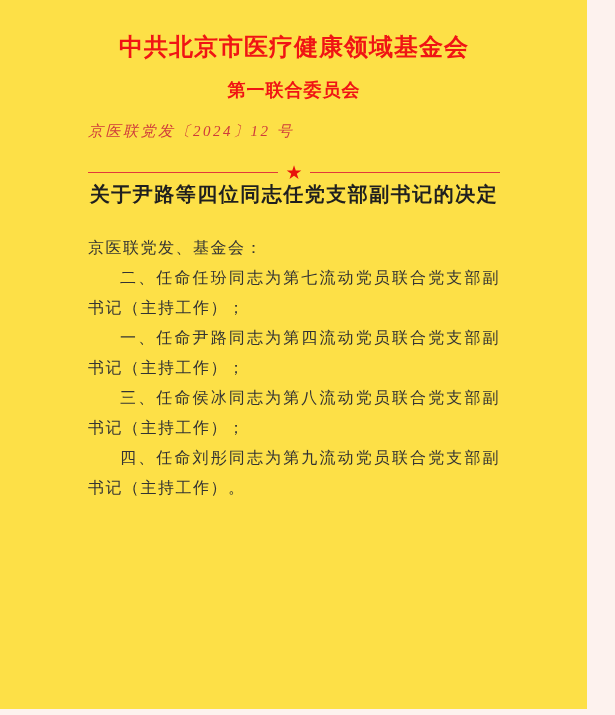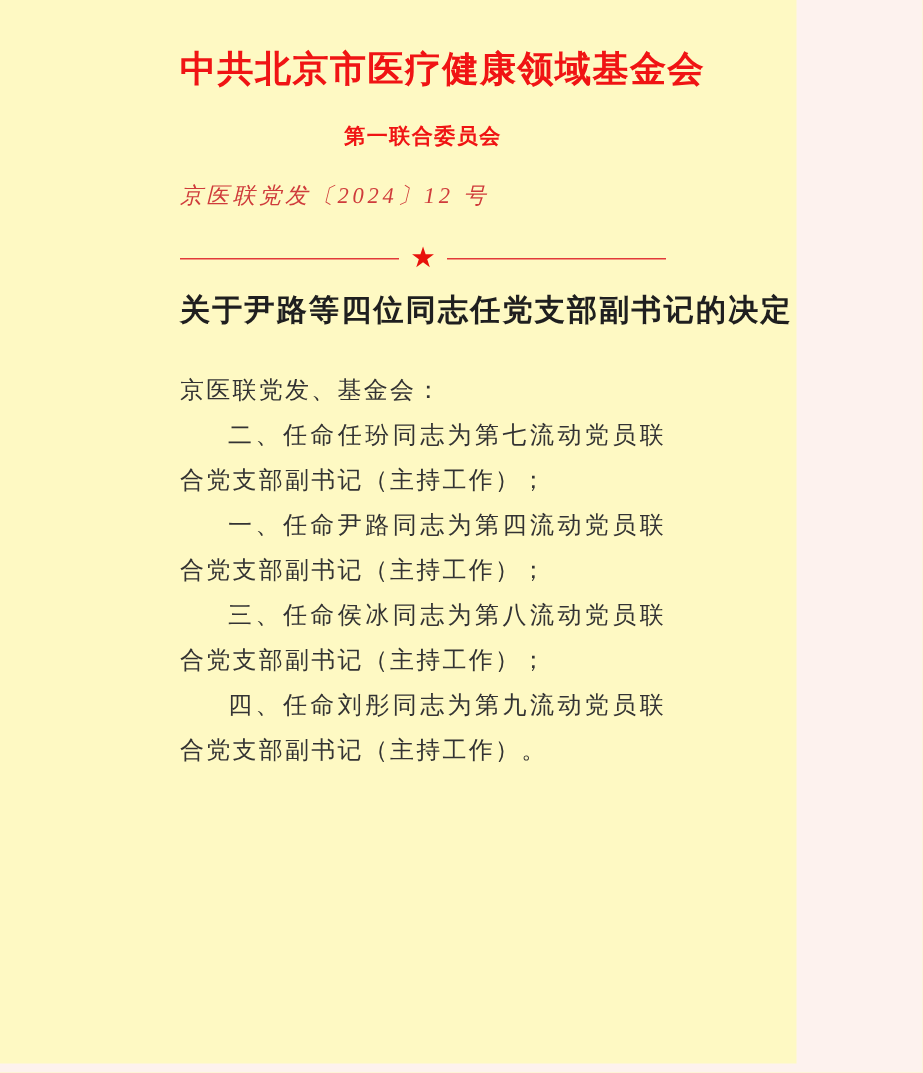--- a/index.html
+++ b/index.html
@@ -5,44 +5,43 @@
   * { margin:0; padding:0; box-sizing:border-box; }
   html,body { width:615px; height:715px; }
   body {
     background:#fdf2ee;
     font-family:"Liberation Serif","DejaVu Serif",serif;
     overflow:hidden;
     position:relative;
   }
   .paper {
     position:absolute; top:0; left:0;
-    width:531px; height:709px;
-    background:#fef9c3;
-    padding-left:32px;
+    width:587px; height:709px;
+    background:#fde047;
   }
   .content {
     padding:0 87px 0 88px;
   }
   .org-line1 {
     margin-top:33px;
     text-align:center;
     color:#f01414;
     font-weight:bold;
     font-size:24px;
     line-height:27px;
     font-family:"Liberation Sans","DejaVu Sans",sans-serif;
     letter-spacing:1px;
     white-space:nowrap;
   }
   .org-line2 {
     margin-top:18px;
     text-align:center;
     color:#f01414;
     font-weight:bold;
-    font-size:14px;
+    font-size:18px;
     line-height:25px;
     font-family:"Liberation Sans","DejaVu Sans",sans-serif;
     letter-spacing:1px;
   }
   .doc-number {
     margin-top:20px;
     color:#cf3b3b;
     font-size:15px;
     line-height:17px;
     letter-spacing:2.5px;
@@ -58,21 +57,20 @@
     height:0;
     border-top:1.5px solid #e23a3a;
   }
   .divider .star {
     color:#e8120c;
     font-size:19px;
     line-height:19px;
     padding:0 7px;
   }
   .doc-title {
-    margin-top:13px;
     text-align:center;
     color:#1f1f1f;
     font-weight:bold;
     font-size:20px;
     line-height:25px;
     letter-spacing:1.5px;
     white-space:nowrap;
   }
   .body-text {
     margin-top:26px;

